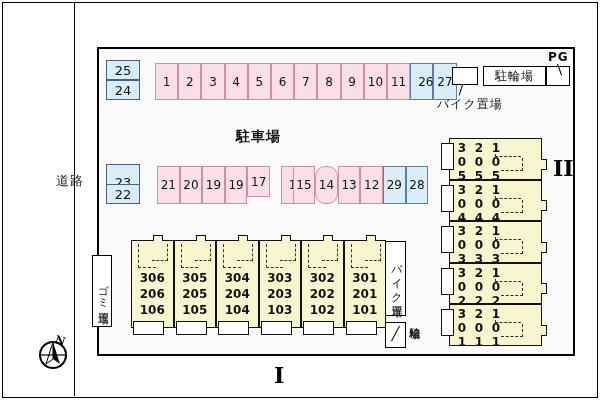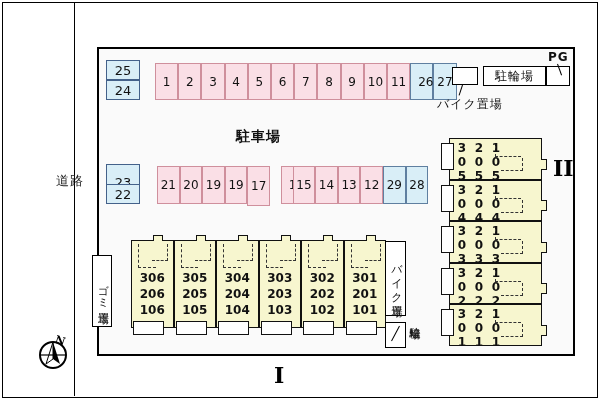--- a/index.html
+++ b/index.html
@@ -171,24 +171,24 @@
       <div class="stall blue" style="left:433.4px; top:63px; width:23.2px; height:37px;">27</div>
     </div>
 
   <div class="parking-label" style="left:236px; top:128px;">駐車場</div>
 
   <div id="row-bottom">
       <div class="stall" style="left:157.0px; top:166px; width:22.6px; height:38px;">21</div>
       <div class="stall" style="left:179.6px; top:166px; width:22.6px; height:38px;">20</div>
       <div class="stall" style="left:202.2px; top:166px; width:22.6px; height:38px;">19</div>
       <div class="stall" style="left:224.8px; top:166px; width:22.6px; height:38px;">19</div>
-      <div class="stall" style="left:247.4px; top:166px; width:22.6px; height:40px;">17</div>
+      <div class="stall" style="left:247.4px; top:166px; width:22.6px; height:31px;">17</div>
       <div class="stall" style="left:281px; top:166px; width:31px; height:38px;">16</div>
       <div class="stall" style="left:292.6px; top:166px; width:22.6px; height:38px;">15</div>
-      <div class="stall" style="left:315.2px; top:166px; width:22.6px; height:38px;">14</div>
+      <div class="stall" style="left:315.2px; top:166px; width:22.6px; height:38px;border-radius:10px;">14</div>
       <div class="stall" style="left:337.8px; top:166px; width:22.6px; height:38px;">13</div>
       <div class="stall" style="left:360.4px; top:166px; width:22.6px; height:38px;">12</div>
       <div class="stall blue" style="left:383.0px; top:166px; width:22.6px; height:38px;">29</div>
       <div class="stall blue" style="left:405.6px; top:166px; width:22.6px; height:38px;">28</div>
     </div>
 
   <div class="plainbox" style="left:452px; top:67px; width:26px; height:18px;"></div>
   <div class="leader" style="left:462px; top:85px; width:1px; height:11px; transform:rotate(18deg); transform-origin: top center;"></div>
   <div class="free-label" style="left:437px; top:96px;">バイク置場</div>
 

